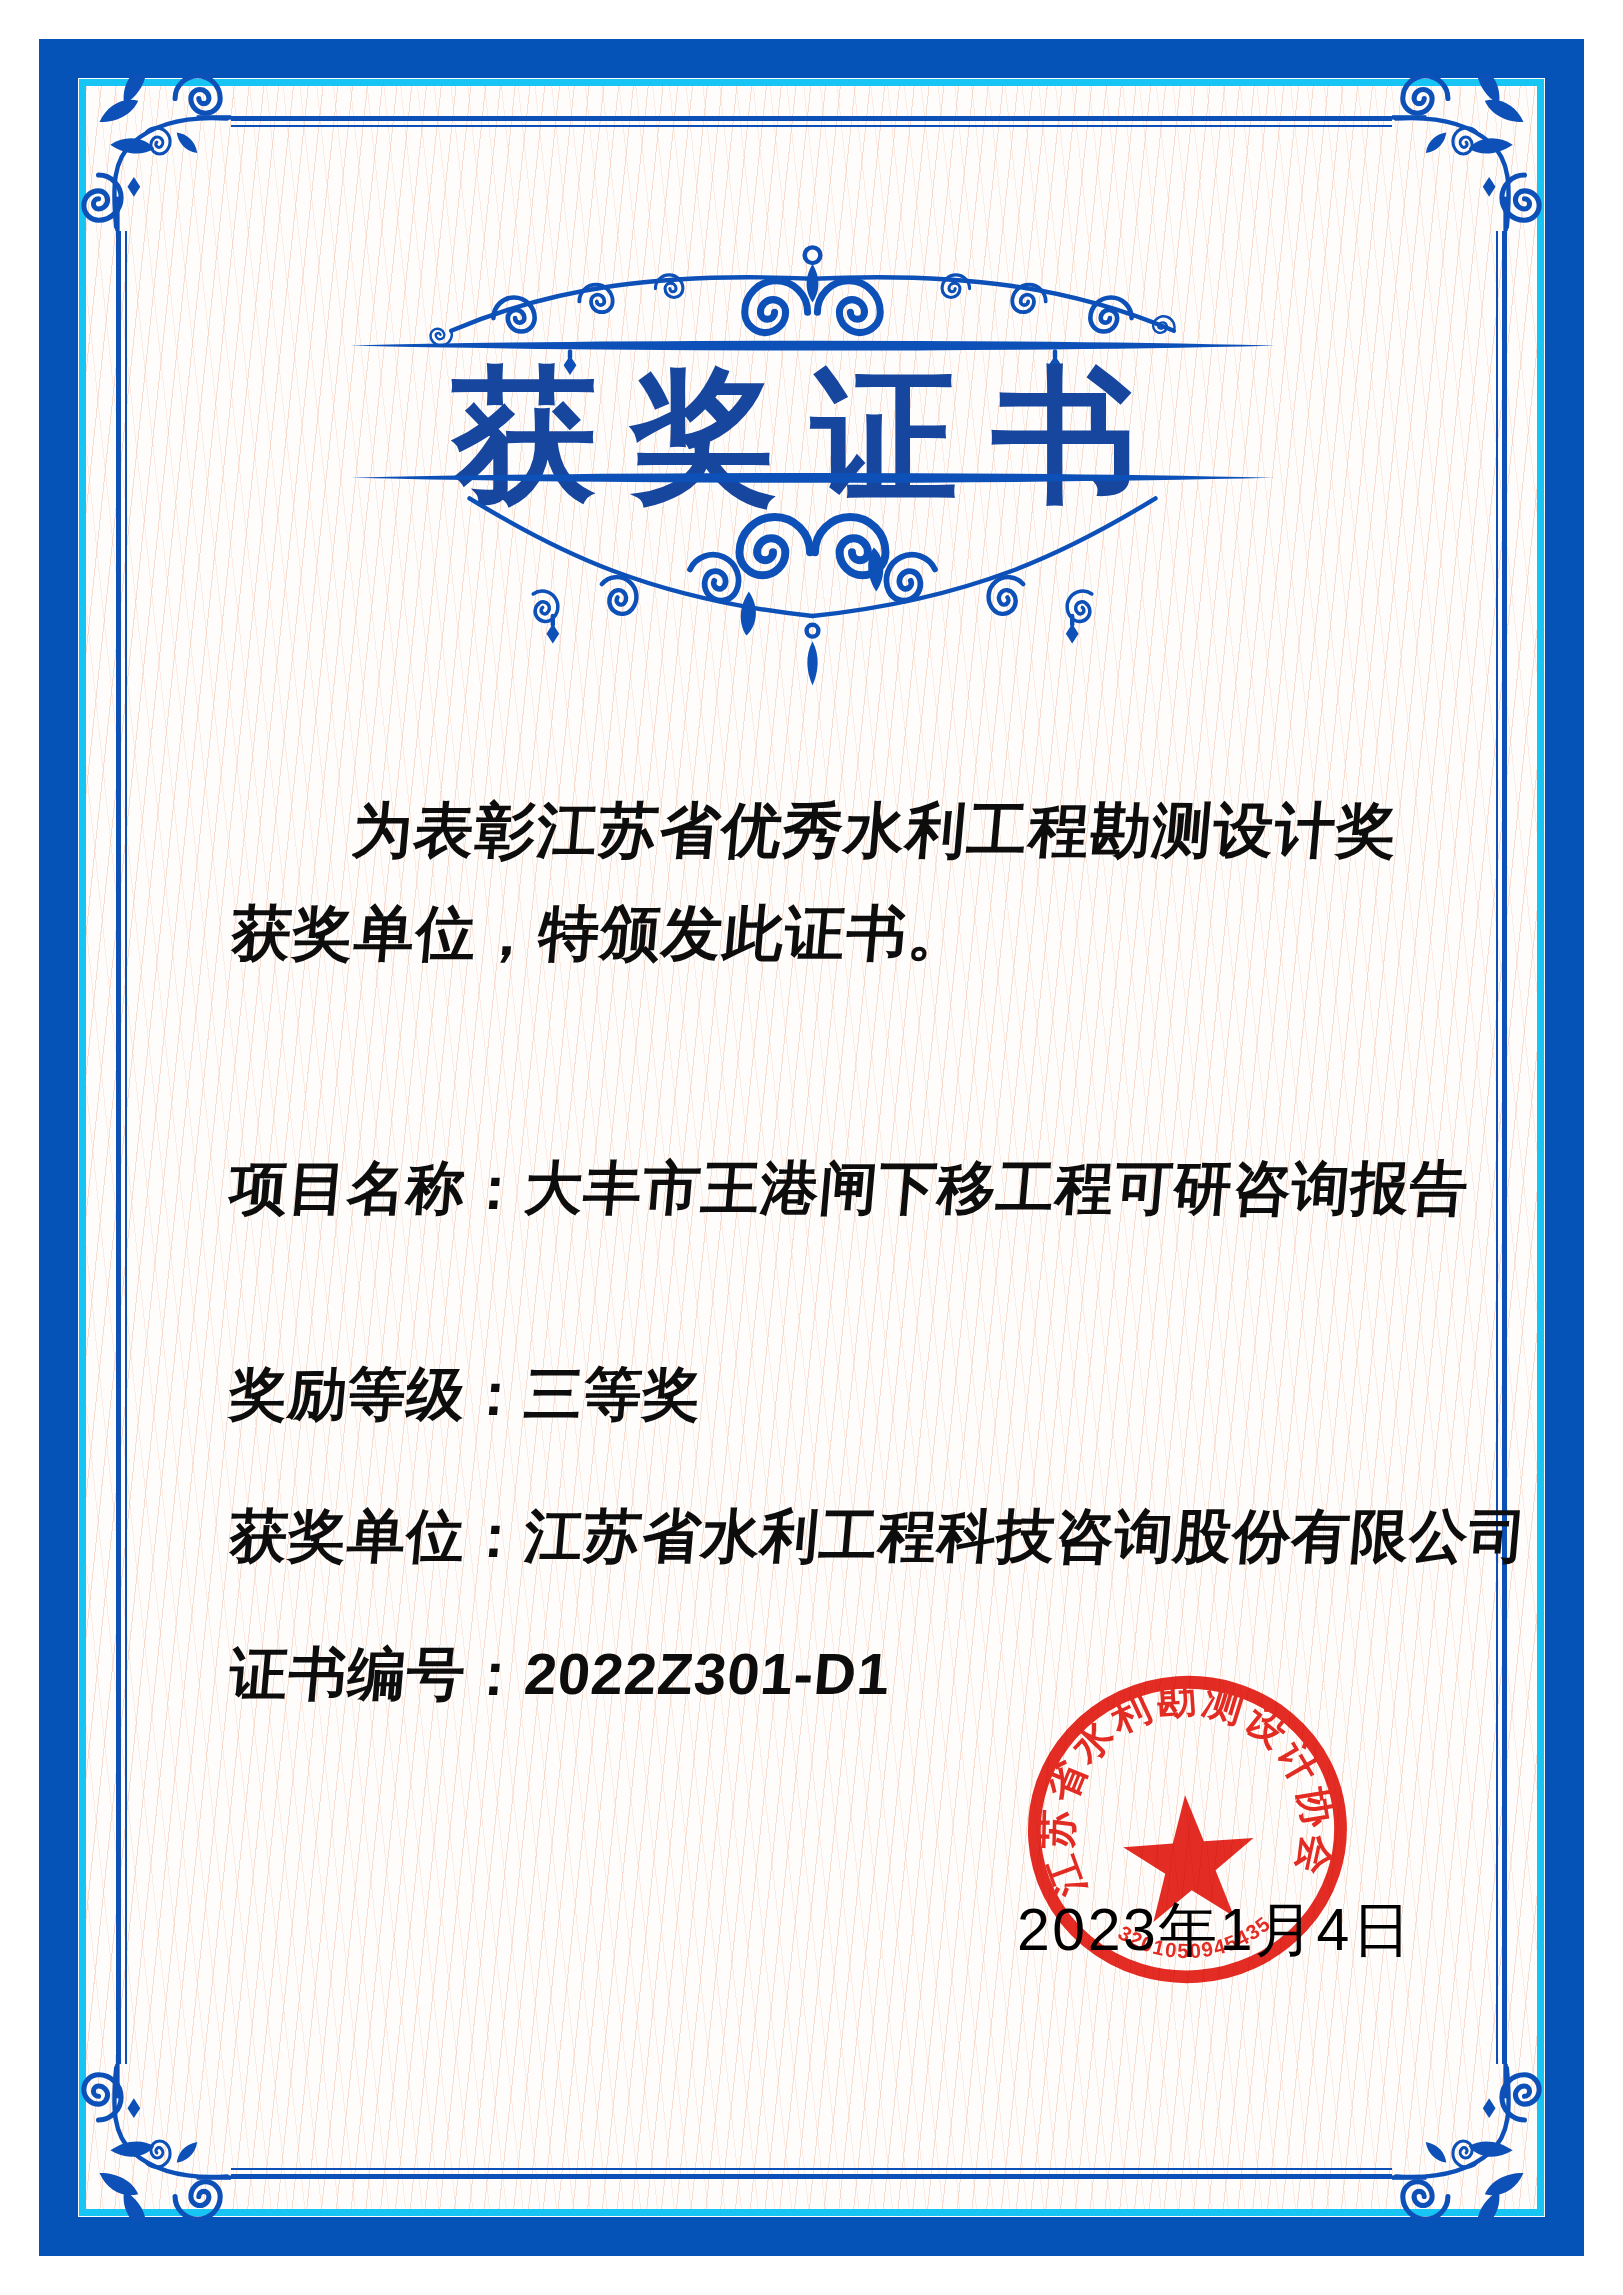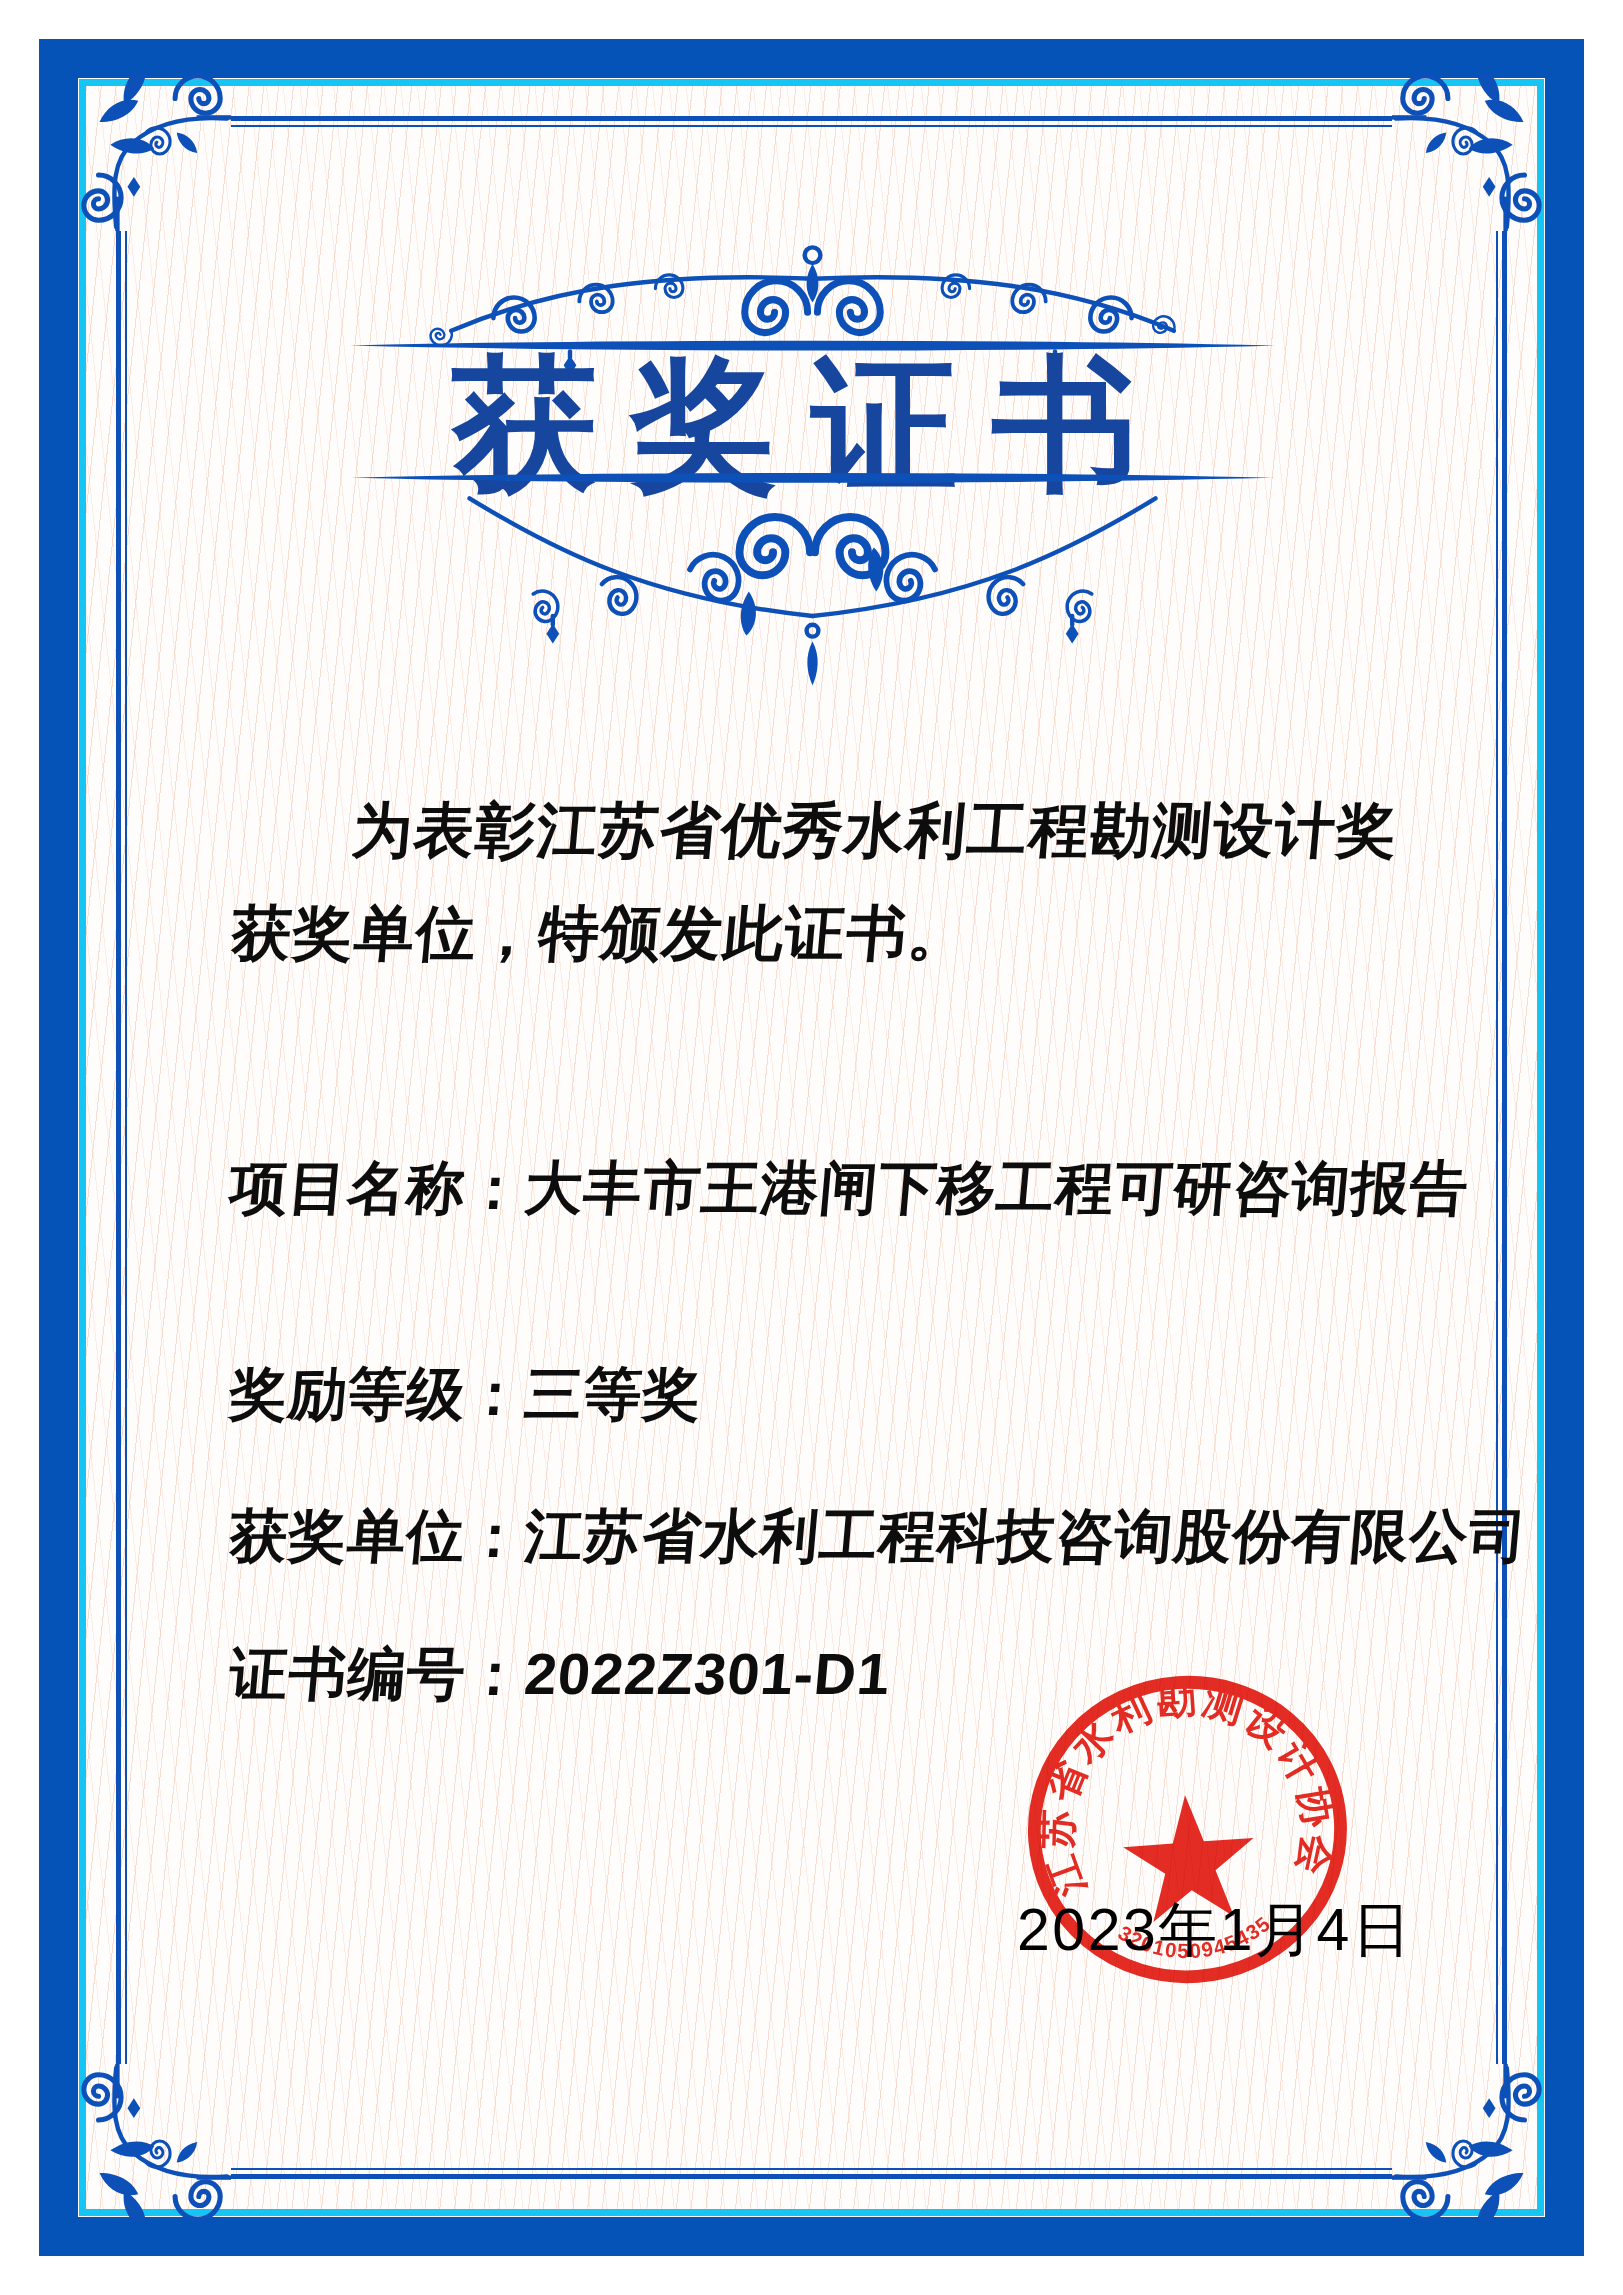--- a/index.html
+++ b/index.html
@@ -32,21 +32,21 @@
   .corner.bl{left:74px;bottom:74px;transform:scaleY(-1);}
   .corner.br{right:74px;bottom:74px;transform:scale(-1,-1);}
   .orn-stroke{stroke:var(--ornament-blue,#0c50b8);fill:none;stroke-width:9px;stroke-linecap:round;}
   .orn-fill{fill:var(--ornament-blue,#0c50b8);stroke:none;}
   
   .title-orn{position:absolute;left:346px;width:933px;}
   .title-orn.top{top:214px;height:162px;}
   .title-orn.bottom{top:469px;height:245px;}
   .cert-title{
     position:absolute;left:0;top:363px;width:100%;text-align:center;
-    font-family:Liberation Mono, monospace;font-weight:700;
+    font-family:Liberation Sans, sans-serif;font-weight:700;
     font-size:146px;line-height:1;color:var(--title-blue,#17469e);
     letter-spacing:34px;white-space:nowrap;
   }
   
   .ink{color:var(--text-black,#0d0d0d);font-weight:700;transform:skewX(-5deg);transform-origin:left bottom;}
   .body-par{position:absolute;left:227px;width:1207px;font-size:60px;line-height:103px;letter-spacing:1.5px;white-space:nowrap;}
   .body-line1{top:779px;text-indent:121px;}
   .body-line2{top:882px;}
   .field{position:absolute;left:227px;font-size:58px;line-height:64px;letter-spacing:1px;white-space:nowrap;}
   .f1{top:1156px;} .f2{top:1362px;} .f3{top:1504px;} .f4{top:1642px;}

